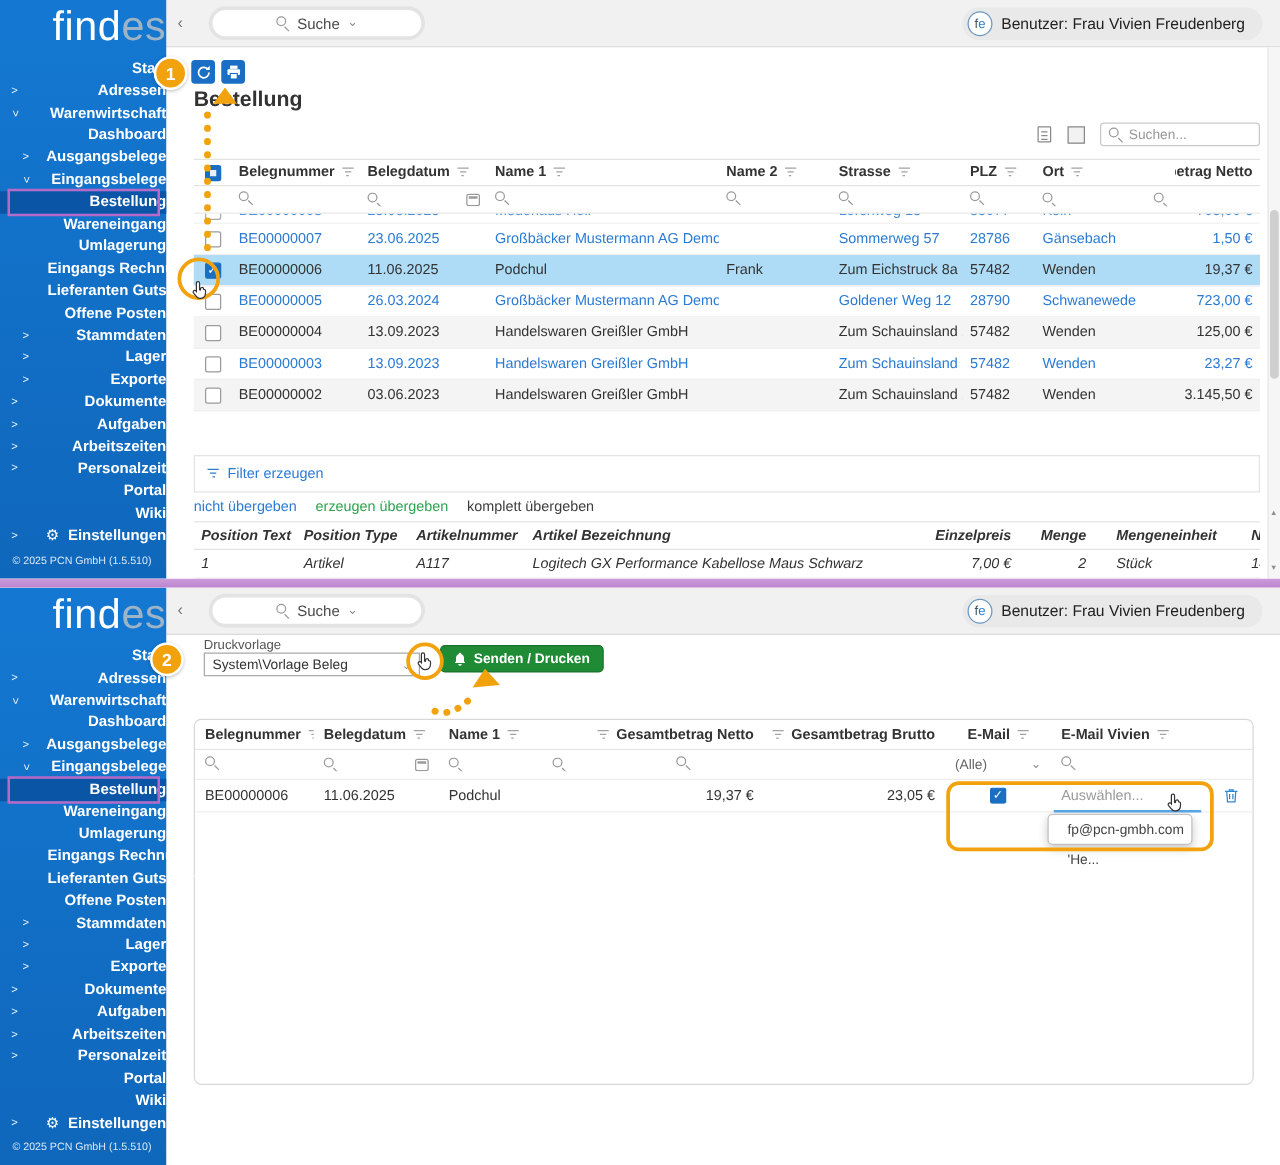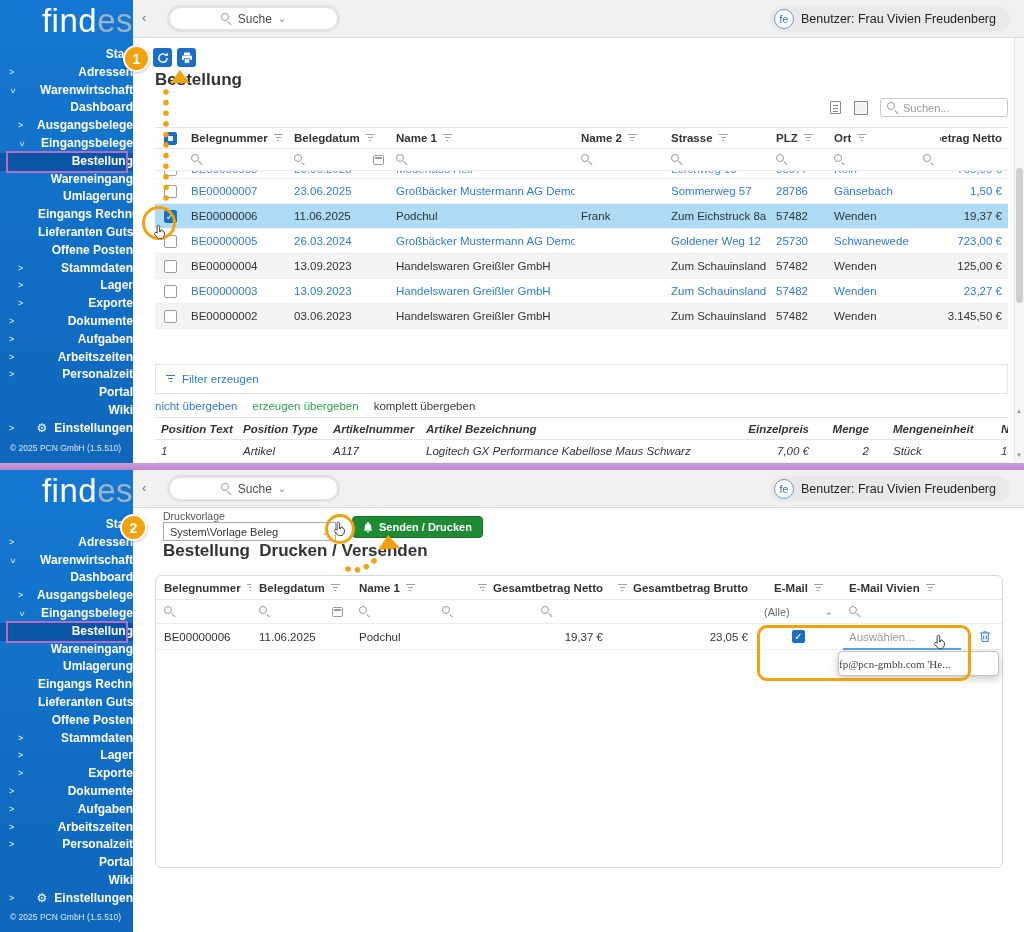--- a/index.html
+++ b/index.html
@@ -134,22 +134,22 @@
   .b-filter{height:24px;border-bottom:1px solid #ededed;}
   .b-row{height:26px;border-bottom:1px solid #efefef;font-size:11.5px;color:#333;}
   .bc{padding:0 8px;white-space:nowrap;overflow:hidden;flex:none;}
   .bc0{width:95px;}.bc1{width:100px;}.bc2{width:110px;}
   .bc3{width:150px;text-align:right;}.bc4{width:145px;text-align:right;}
   .bc5{width:85px;}.bc6{width:125px;}.bc7{width:38px;}
   .bc5.cc,.bc7.cc{display:flex;justify-content:center;}
   .alle{display:flex;justify-content:space-between;align-items:center;color:#666;font-size:11px;}
   .placeholder{color:#9a9a9a;}
   .blueline{position:absolute;left:710px;top:140px;width:118px;height:2px;background:#5aa7e8;}
-  .popup{position:absolute;left:705px;top:143px;width:161px;height:25px;background:#fff;border:1px solid #c2c2c2;border-radius:4px;
-        box-shadow:0 3px 8px rgba(0,0,0,.22);font-size:11px;color:#444;line-height:24px;padding-left:0;z-index:40;cursor:pointer;font-family:Liberation Serif, serif;}
+  .popup{position:absolute;left:705px;top:143px;width:116px;height:25px;background:#fff;border:1px solid #c2c2c2;border-radius:4px;
+        box-shadow:0 3px 8px rgba(0,0,0,.22);font-size:11px;color:#444;line-height:24px;padding-left:15px;z-index:40;cursor:pointer;}
   .trash{cursor:pointer;display:inline-flex;}
 
   
   .step-circle{position:absolute;width:27px;height:27px;border-radius:50%;background:#f2a20c;border:2px solid #fff;
         box-shadow:0 1px 3px rgba(0,0,0,.25);color:#fff;font-size:14px;font-weight:700;display:flex;align-items:center;
         justify-content:center;z-index:60;}
   .ann{position:absolute;z-index:55;pointer-events:none;}
   .ring{position:absolute;border:3px solid #f2a20c;border-radius:50%;z-index:55;pointer-events:none;}
   .annbox{position:absolute;border:3px solid #f2a20c;border-radius:10px;z-index:45;pointer-events:none;}
 </style>
@@ -329,21 +329,21 @@
           </div>
           <div class="drow link">
             <span class="cbcell">
               <span class="cb"></span>
             </span>
             <span class="cell c-nr">BE00000005</span>
             <span class="cell c-dt">26.03.2024</span>
             <span class="cell c-n1">Großbäcker Mustermann AG Demo</span>
             <span class="cell c-n2"></span>
             <span class="cell c-st">Goldener Weg 12</span>
-            <span class="cell c-plz">25730</span>
+            <span class="cell c-plz">28790</span>
             <span class="cell c-ort">Schwanewede</span>
             <span class="cell c-net">723,00 €</span>
           </div>
           <div class="drow zebra">
             <span class="cbcell">
               <span class="cb"></span>
             </span>
             <span class="cell c-nr">BE00000004</span>
             <span class="cell c-dt">13.09.2023</span>
             <span class="cell c-n1">Handelswaren Greißler GmbH</span>
@@ -490,21 +490,20 @@
       <span>System\Vorlage Beleg</span>
       <span class="chev-d">⌄</span>
     </div>
     <button class="btn-send">
       <svg width="10" height="11" viewBox="0 0 10 11">
           <path d="M5 0a1 1 0 0 1 1 1v.3A3.2 3.2 0 0 1 8.2 4.4V7l1 1.4H.8L1.8 7V4.4A3.2 3.2 0 0 1 4 1.3V1a1 1 0 0 1 1-1z" fill="#fff"></path>
           <path d="M3.6 9.2a1.4 1.4 0 0 0 2.8 0z" fill="#fff"></path>
         </svg>
       <span>Senden / Drucken</span>
     </button>
-    <div class="p2-title">Bestellung  Drucken / Versenden</div>
 
     <div class="card">
       <div class="b-head">
         <span class="bc bc0 hd">
             <span>Belegnummer</span>
             <span class="funnel"></span>
           </span>
         <span class="bc bc1 hd">
             <span>Belegdatum</span>
             <span class="funnel"></span>

